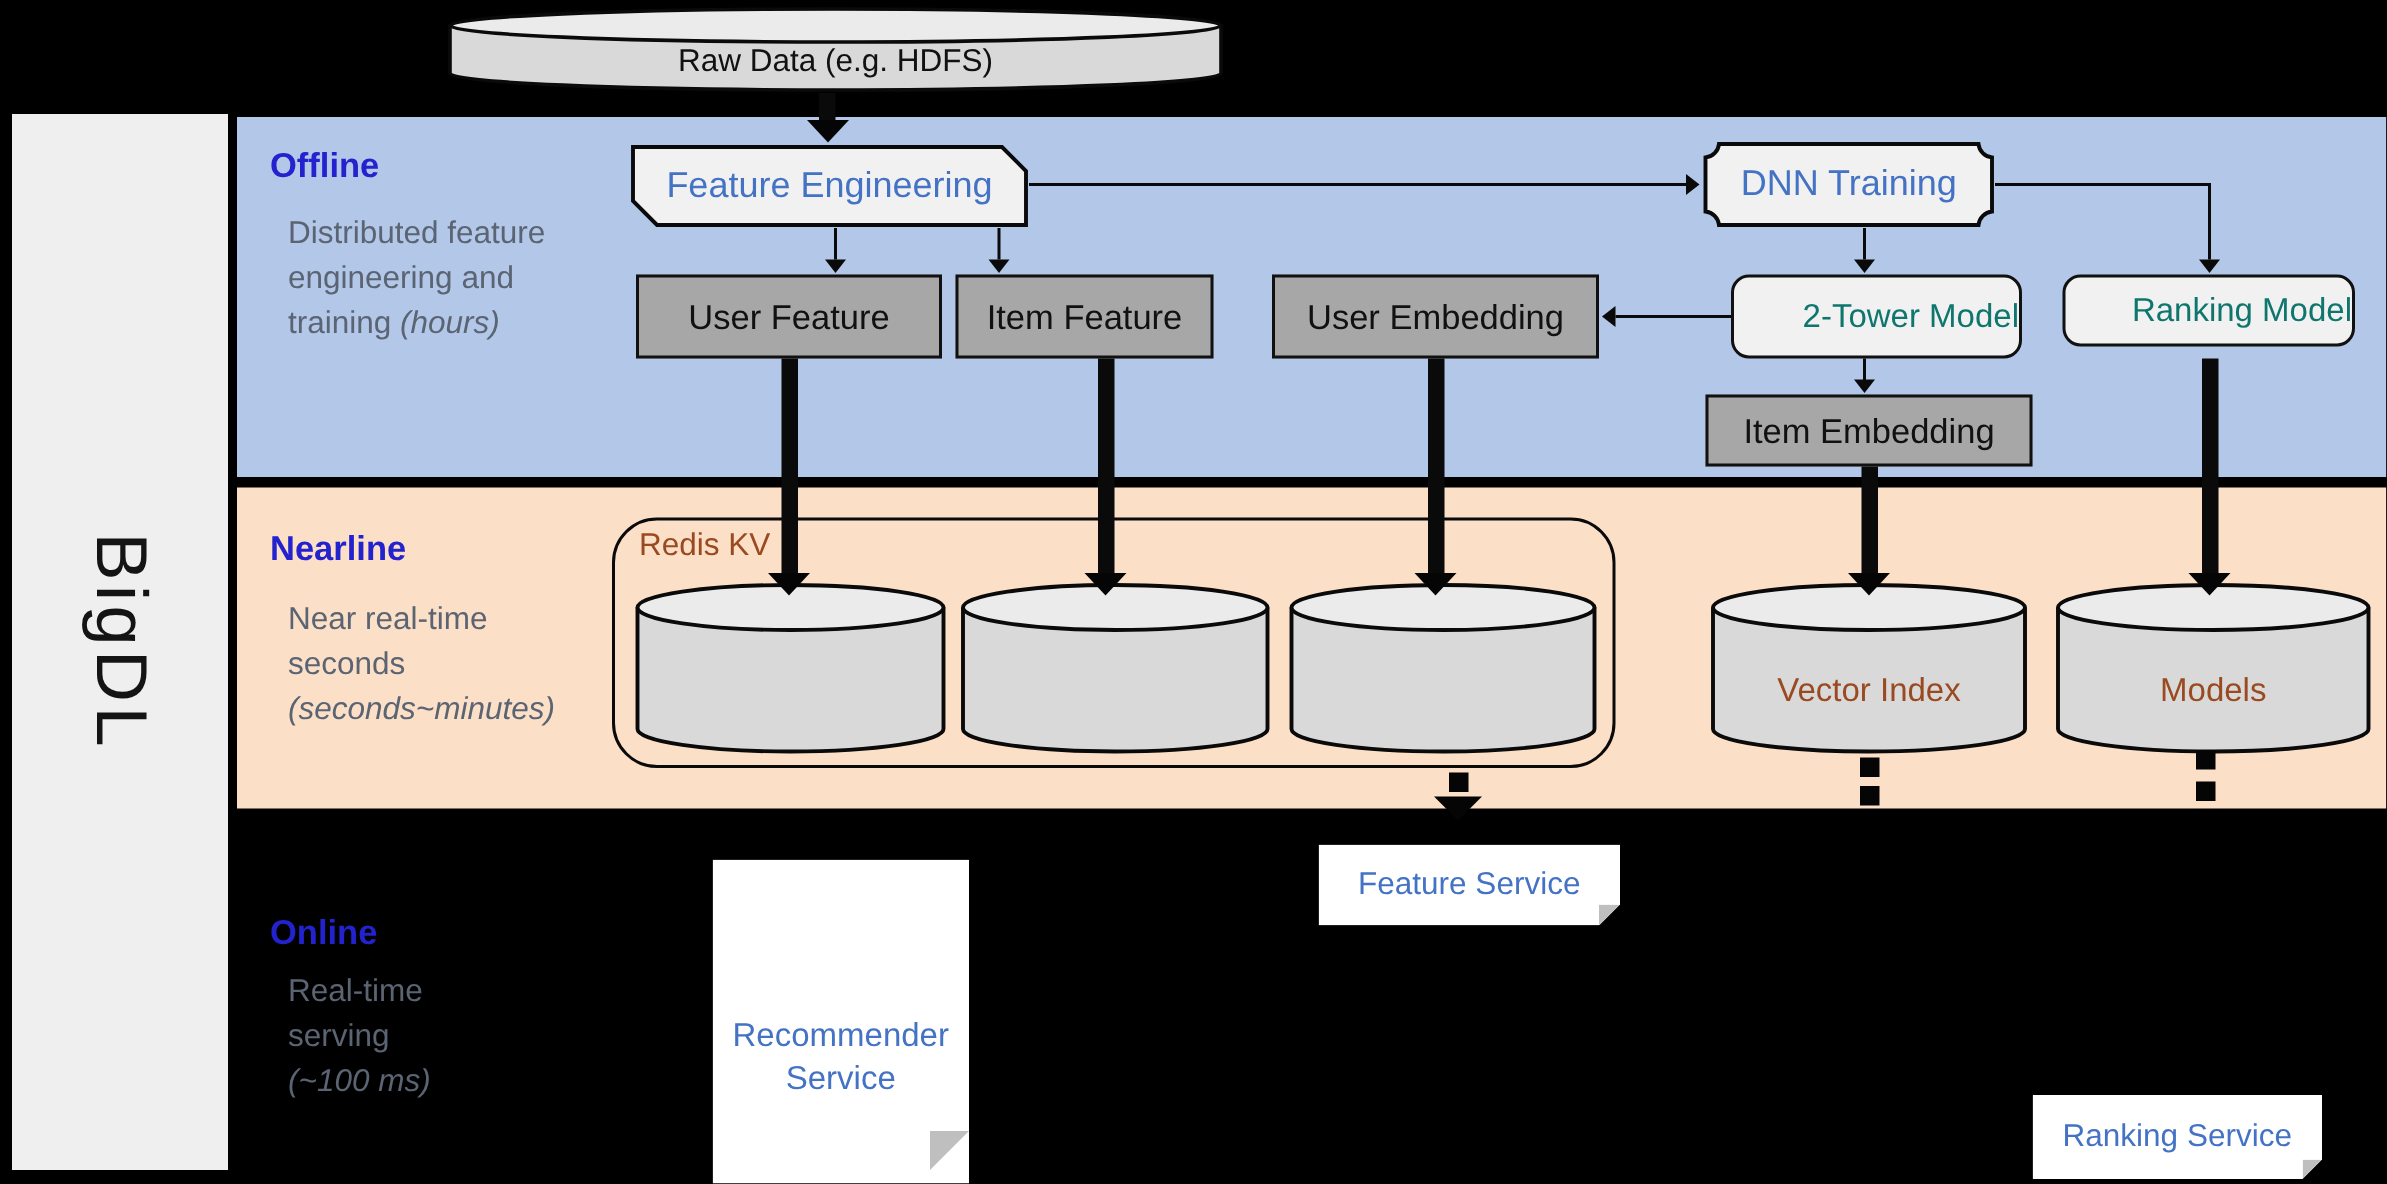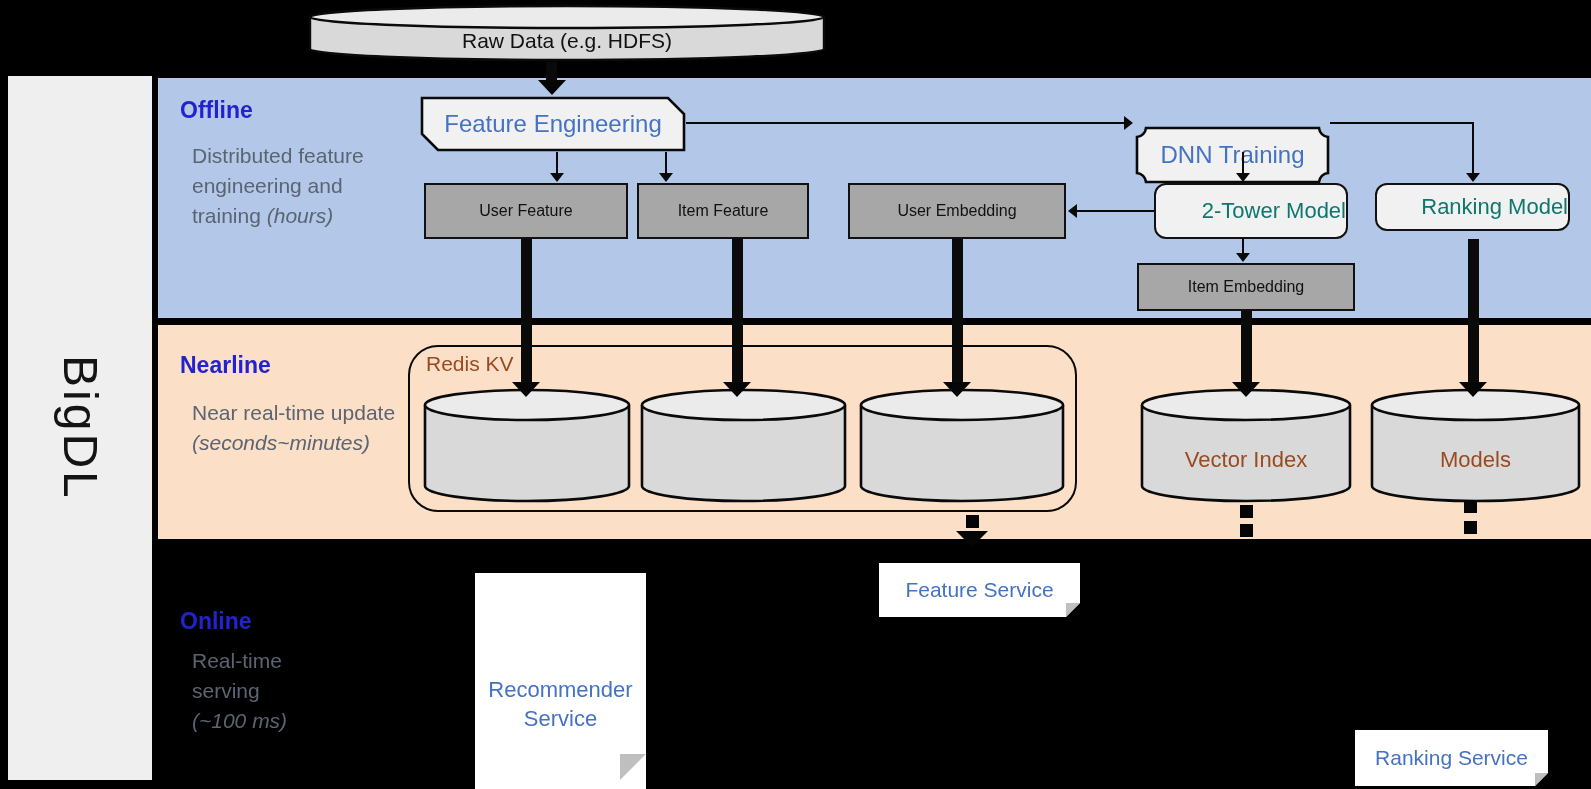--- a/index.html
+++ b/index.html
@@ -14,21 +14,21 @@
   .bigdl-bar{left:8px;top:76px;width:144px;height:704px;background:#EFEFEF;
     display:flex;align-items:center;justify-content:center;}
   .bigdl-text{writing-mode:vertical-rl;font-size:48px;color:#141414;letter-spacing:3px;}
   
   .sec-title{font-size:23px;font-weight:600;color:#2222CE;}
   .sec-desc{font-size:21px;color:#5B6472;line-height:1.42;margin-left:12px;}
   .italic{font-style:italic;}
   .block{display:block;}
   
   .node{box-sizing:border-box;display:flex;align-items:center;justify-content:center;text-align:center;}
-  .gray-box{background:#A7A7A7;border:2.4px solid #111;color:#111;font-size:16px;}
+  .gray-box{background:#A7A7A7;border:2.4px solid #111;color:#111;font-size:23px;}
   .round-box{background:#F1F1F1;border:2.4px solid #111;border-radius:12px;font-size:22px;}
   .green-text{color:#0f766e;justify-content:flex-end;}
   .blue-text{color:#4472C4;}
   .brown-text{color:#9A4A21;}
   .shape-label{position:absolute;left:0;top:0;width:100%;height:100%;
     display:flex;align-items:center;justify-content:center;font-size:24px;}
   
   .doc{background:#ffffff;}
   .doc .fold{position:absolute;background:#BFBFBF;clip-path:polygon(0 0,100% 0,0 100%);}
   .doc-label{position:absolute;left:0;top:0;width:100%;height:100%;
@@ -55,46 +55,46 @@
     <span class="bigdl-text">BigDL</span>
   </div>
 
   <div class="abs sec-title" style="left:180px;top:97px;">Offline</div>
   <div class="abs sec-desc" style="left:180px;top:141px;width:175px;">
     <span>Distributed feature engineering and training </span><span class="italic">(hours)</span>
   </div>
 
   <div class="abs sec-title" style="left:180px;top:352px;">Nearline</div>
   <div class="abs sec-desc" style="left:180px;top:398px;width:215px;">
-    <span>Near real-time update</span>
+    <span>Near real-time seconds</span>
     <span class="italic block">(seconds~minutes)</span>
   </div>
 
   <div class="abs sec-title" style="left:180px;top:608px;">Online</div>
   <div class="abs sec-desc" style="left:180px;top:646px;width:130px;">
     <span>Real-time serving</span>
     <span class="italic block">(~100 ms)</span>
   </div>
 
-  <div class="abs" style="left:308px;top:4px;width:518px;height:58px;text-align:center;">
+  <div class="abs" style="left:298px;top:4px;width:518px;height:58px;text-align:center;">
     <svg width="518" height="58" viewBox="0 0 518 58" preserveAspectRatio="none">
       <path d="M2,13 L2,45 A257,11 0 0 0 516,45 L516,13" fill="#D9D9D9" stroke="#0a0a0a" stroke-width="2.4"></path>
       <ellipse cx="259" cy="13" rx="257" ry="11" fill="#EBEBEB" stroke="#0a0a0a" stroke-width="2.4"></ellipse>
     </svg>
     <div class="shape-label" style="font-size:21px;color:#111;padding-top:8px;">Raw Data (e.g. HDFS)</div>
   </div>
 
   <div class="abs" style="left:420px;top:96px;width:266px;height:56px;">
     <svg width="266" height="56" viewBox="0 0 266 56" preserveAspectRatio="none">
       <path d="M2,2 L248,2 L264,18 L264,54 L18,54 L2,38 Z" fill="#F1F1F1" stroke="#0a0a0a" stroke-width="2.6"></path>
     </svg>
     <div class="shape-label blue-text">Feature Engineering</div>
   </div>
 
-  <div class="abs" style="left:1135px;top:94px;width:195px;height:58px;margin-top:32px;">
+  <div class="abs" style="left:1135px;top:94px;width:195px;height:58px;">
     <svg width="195" height="58" viewBox="0 0 195 58" preserveAspectRatio="none">
       <path d="M11,2 L184,2 A10,10 0 0 0 193,11 L193,47 A10,10 0 0 0 184,56 L11,56 A10,10 0 0 0 2,47 L2,11 A10,10 0 0 0 11,2 Z" fill="#F1F1F1" stroke="#0a0a0a" stroke-width="2.6"></path>
     </svg>
     <div class="shape-label blue-text">DNN Training</div>
   </div>
 
   <div class="abs node gray-box" style="left:424px;top:183px;width:204px;height:56px;">
     <span>User Feature</span>
   </div>
   <div class="abs node gray-box" style="left:637px;top:183px;width:172px;height:56px;">

